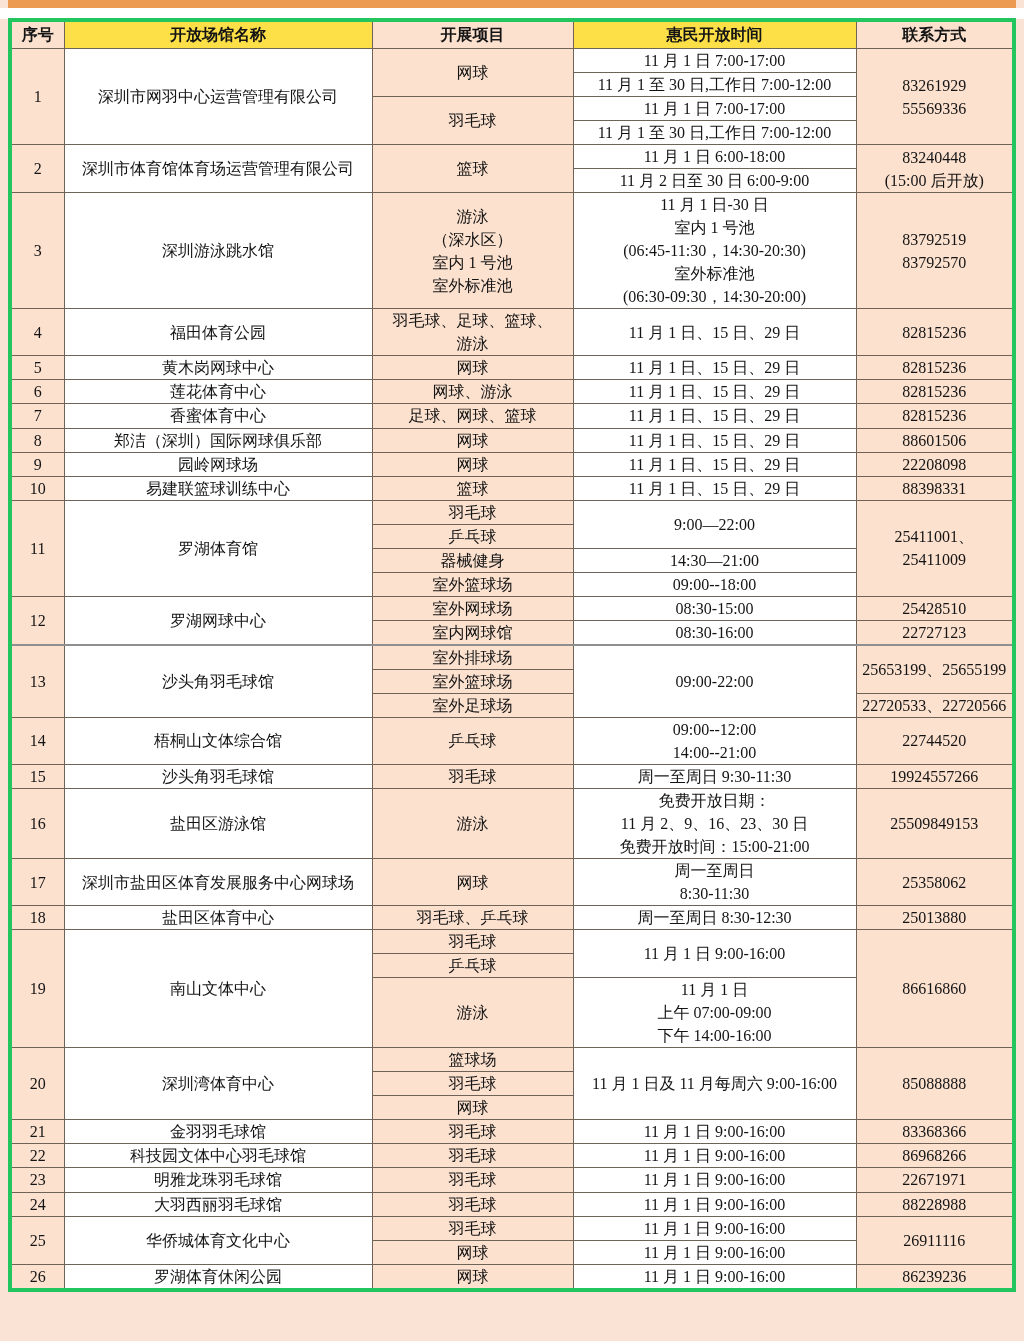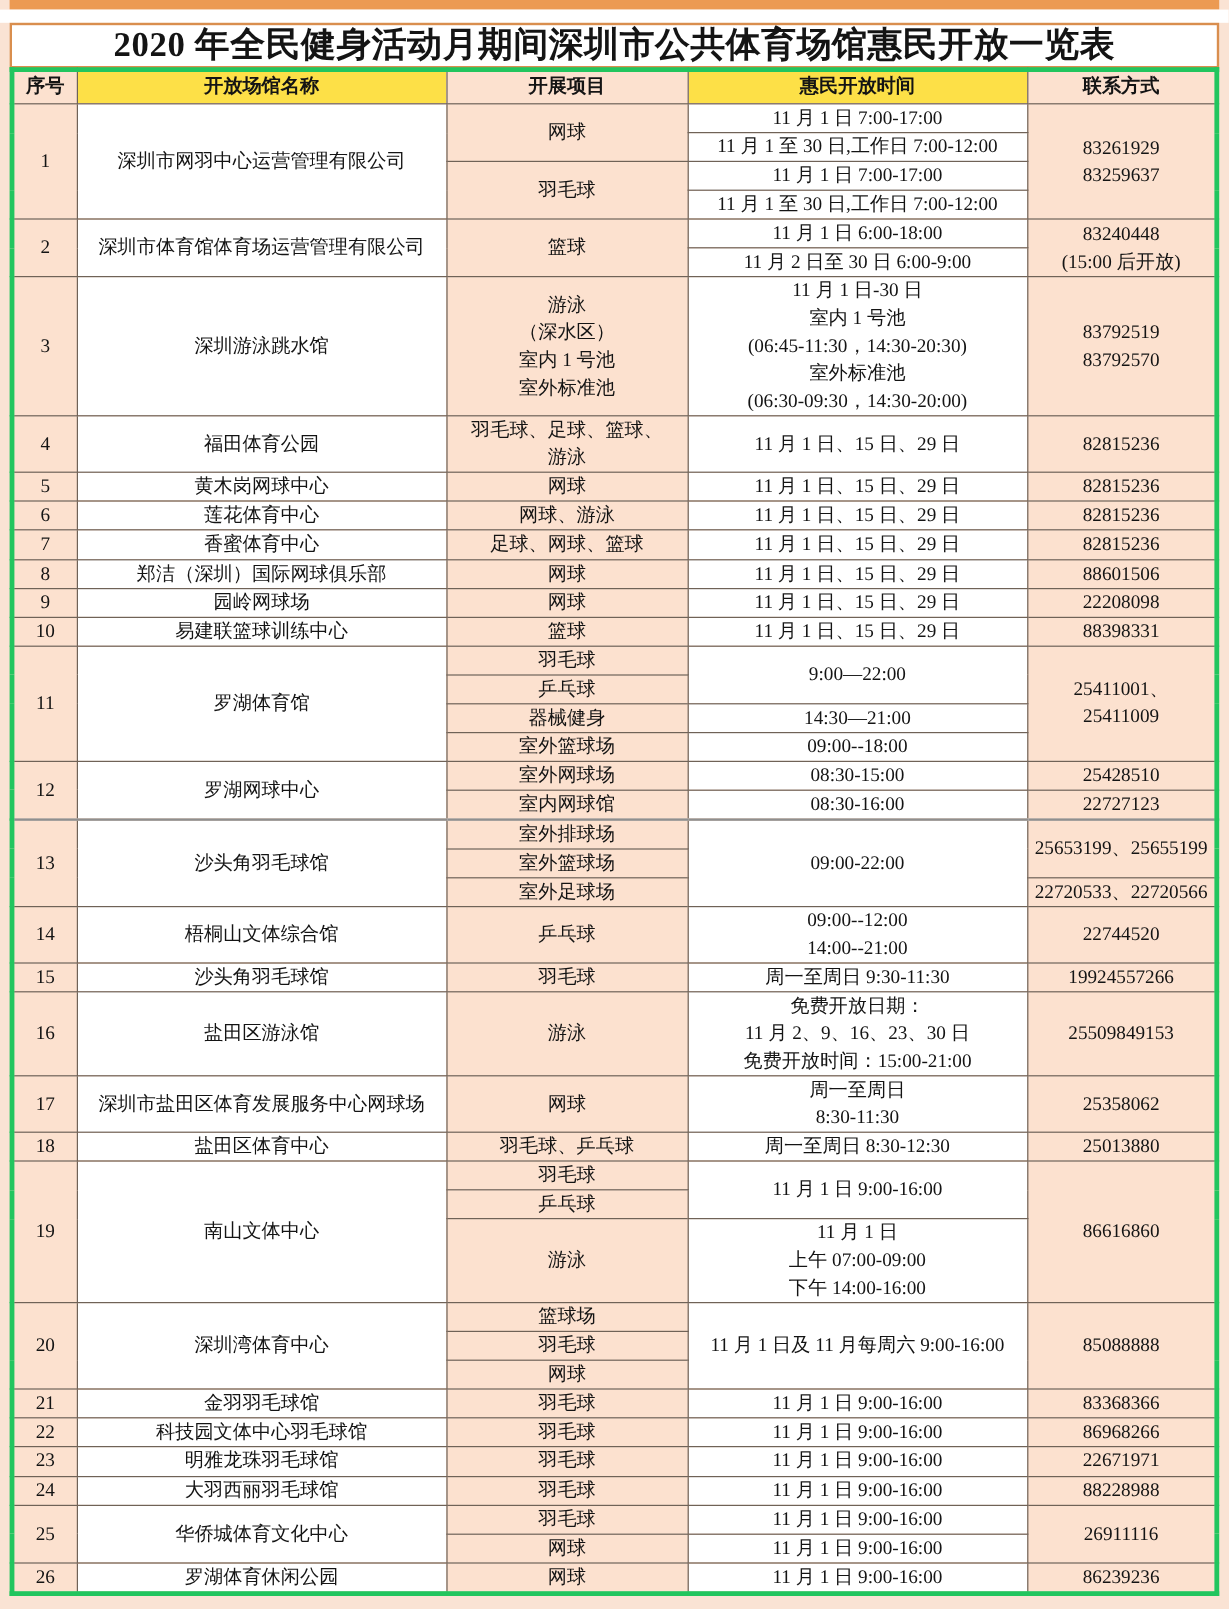--- a/index.html
+++ b/index.html
@@ -35,21 +35,20 @@
   .c-w { background:#ffffff; }
   tr.seam td { border-top:2px solid #8f8f8f; }
 </style>
 </head>
 <body>
 
 <div class="band-top"></div>
 <div class="gap-white"></div>
 
 <div class="sheet">
-  <div class="title">2020 年全民健身活动月期间深圳市公共体育场馆惠民开放一览表</div>
   <table>
     <colgroup>
       <col style="width:54px">
       <col style="width:308px">
       <col style="width:201px">
       <col style="width:283px">
       <col style="width:158px">
     </colgroup>
     <thead>
       <tr>
@@ -60,21 +59,21 @@
         <th class="c-p">联系方式</th>
       </tr>
     </thead>
     <tbody>
         <tr>
           <td rowspan="4" class="c-p">1</td>
           <td rowspan="4" class="c-w">深圳市网羽中心运营管理有限公司</td>
           <td rowspan="2" class="c-p">网球</td>
           <td class="c-w">11 月 1 日 7:00-17:00</td>
           <td rowspan="4" class="c-p">83261929
-83259637</td>
+55569336</td>
         </tr>
         <tr>
           <td class="c-w">11 月 1 至 30 日,工作日 7:00-12:00</td>
         </tr>
         <tr>
           <td rowspan="2" class="c-p">羽毛球</td>
           <td class="c-w">11 月 1 日 7:00-17:00</td>
         </tr>
         <tr>
           <td class="c-w">11 月 1 至 30 日,工作日 7:00-12:00</td>

